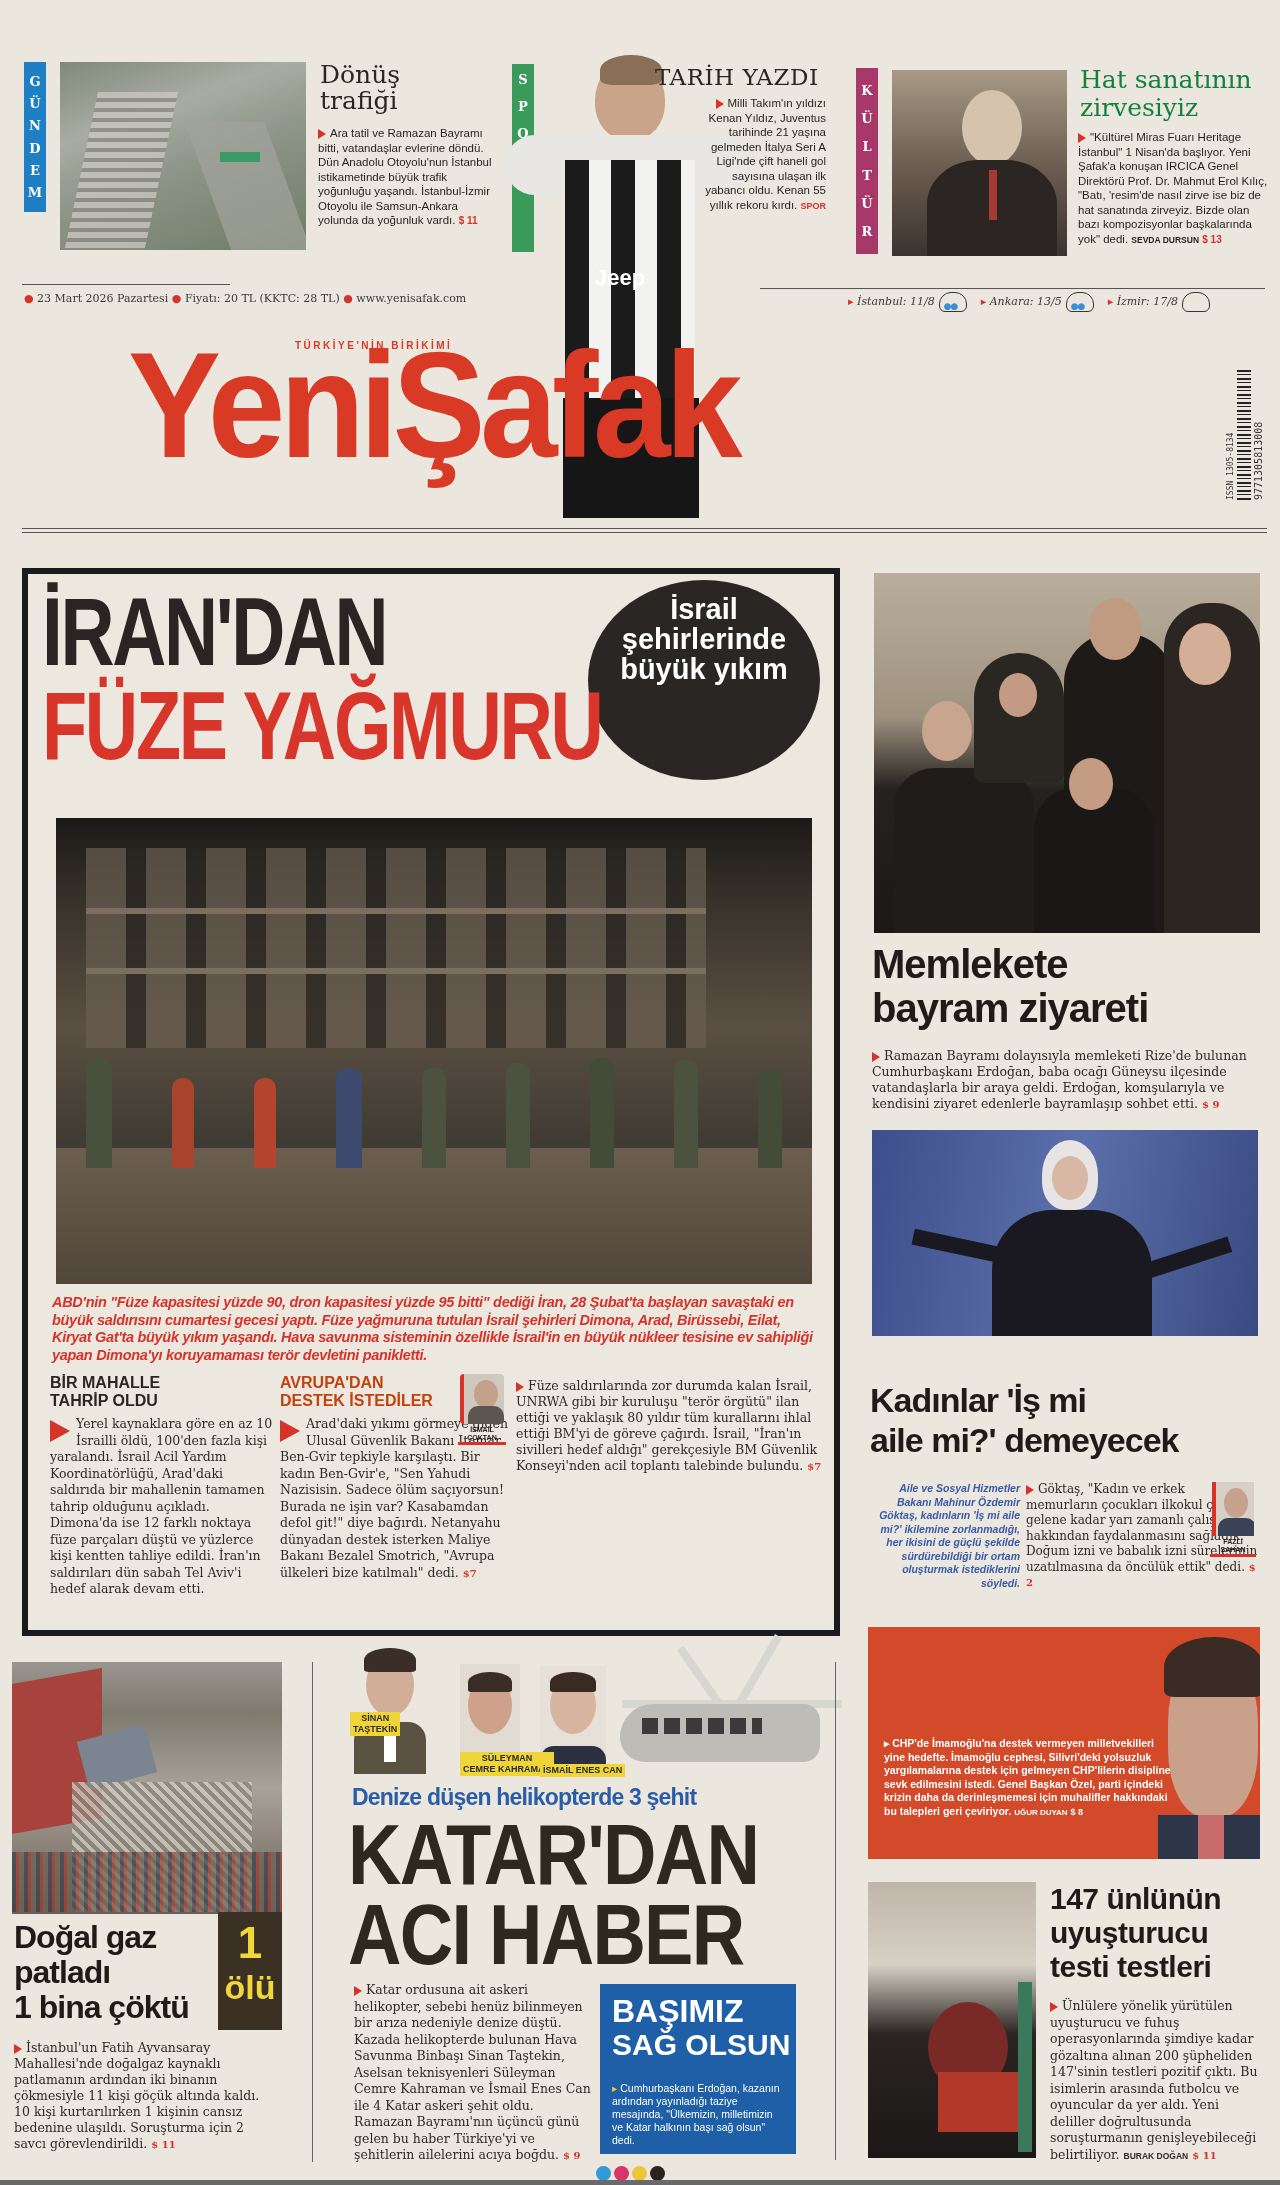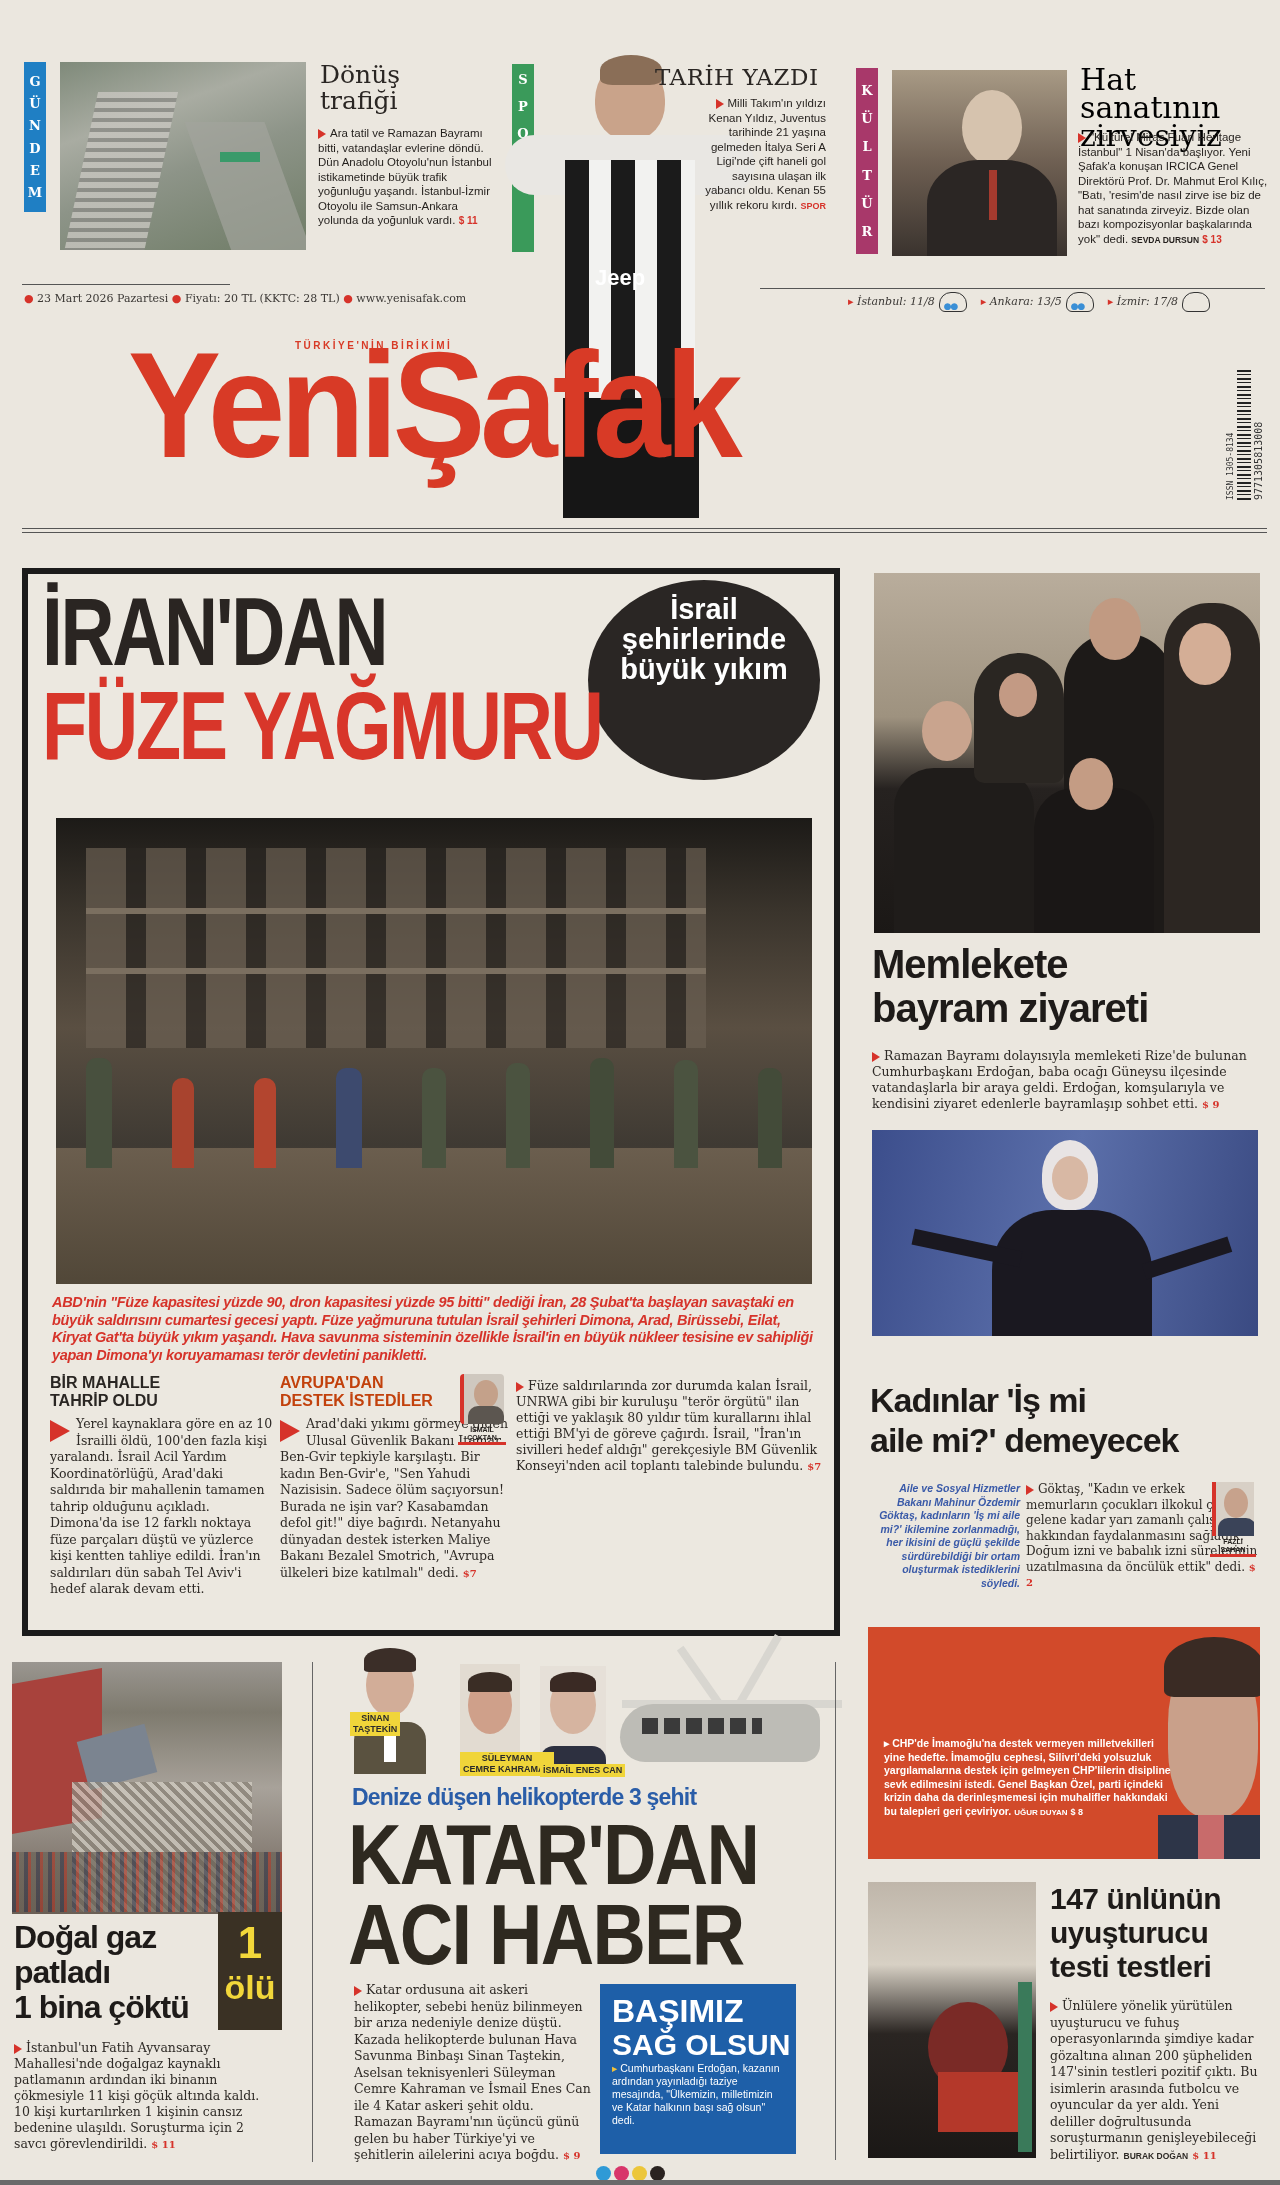--- a/index.html
+++ b/index.html
@@ -78,21 +78,21 @@
     <span>L</span>
     <span>T</span>
     <span>Ü</span>
     <span>R</span>
   </div>
   <div class="photo" style="left:892px;top:70px;width:175px;height:186px;background:linear-gradient(180deg,#a89a85 0%,#6e5f52 50%,#3a332e 100%)">
     <div style="position:absolute;left:70px;top:20px;width:60px;height:75px;border-radius:50%;background:#d6c3ae"></div>
     <div style="position:absolute;left:35px;top:90px;width:130px;height:110px;border-radius:40% 40% 0 0;background:#2b2624"></div>
     <div style="position:absolute;left:97px;top:100px;width:8px;height:50px;background:#a53a2e"></div>
   </div>
-  <div class="abs serif" style="left:1080px;top:66px;font-size:30px;line-height:28px;color:#000000">
+  <div class="abs serif" style="left:1080px;top:66px;font-size:25px;line-height:28px;color:#15803d">
     <div>Hat sanatının</div>
     <div>zirvesiyiz</div>
   </div>
   <div class="abs sans" style="left:1078px;top:130px;width:190px;font-size:11.5px;line-height:14.5px">
     <span class="tri"></span><span>"Kültürel Miras Fuarı Heritage İstanbul" 1 Nisan'da başlıyor. Yeni Şafak'a konuşan IRCICA Genel Direktörü Prof. Dr. Mahmut Erol Kılıç, "Batı, 'resim'de nasıl zirve ise biz de hat sanatında zirveyiz. Bizde olan bazı kompozisyonlar başkalarında yok" dedi.</span>
     <span style="font-weight:bold;font-size:8.5px">SEVDA DURSUN</span>
     <span class="ref">$ <span>13</span></span>
   </div>
 </div>
 
@@ -341,21 +341,21 @@
     <div>KATAR'DAN</div>
     <div>ACI HABER</div>
   </div>
   <div class="abs body-serif" style="left:354px;top:1982px;width:240px;font-size:12.5px;line-height:16.5px">
     <span class="tri"></span><span>Katar ordusuna ait askeri helikopter, sebebi henüz bilinmeyen bir arıza nedeniyle denize düştü. Kazada helikopterde bulunan Hava Savunma Binbaşı Sinan Taştekin, Aselsan teknisyenleri Süleyman Cemre Kahraman ve İsmail Enes Can ile 4 Katar askeri şehit oldu. Ramazan Bayramı'nın üçüncü günü gelen bu haber Türkiye'yi ve şehitlerin ailelerini acıya boğdu.</span>
     <span class="ref">$ <span>9</span></span>
   </div>
   <div class="abs sans" style="left:600px;top:1984px;width:196px;height:170px;background:#1e5fa8;color:#fff;padding:10px 12px">
     <div style="font-size:32px;line-height:34px;font-weight:bold">BAŞIMIZ</div>
     <div style="font-size:30px;line-height:34px;font-weight:bold;white-space:nowrap">SAĞ OLSUN</div>
-    <div style="font-size:10.5px;line-height:13px;margin-top:0">
+    <div style="font-size:10.5px;line-height:13px;margin-top:20px">
       <span style="color:#f2c23a">▸ </span><span>Cumhurbaşkanı Erdoğan, kazanın ardından yayınladığı taziye mesajında, "Ülkemizin, milletimizin ve Katar halkının başı sağ olsun" dedi.</span>
     </div>
   </div>
 </div>
 <div class="vline" style="left:835px;top:1662px;height:498px;background:#666"></div>
 
 <div class="abs" style="left:596px;top:2166px;display:flex;gap:3px">
   <span style="width:15px;height:15px;border-radius:50%;background:#2f9ad6;display:inline-block"></span>
   <span style="width:15px;height:15px;border-radius:50%;background:#d8356a;display:inline-block"></span>
   <span style="width:15px;height:15px;border-radius:50%;background:#ecc63a;display:inline-block"></span>

